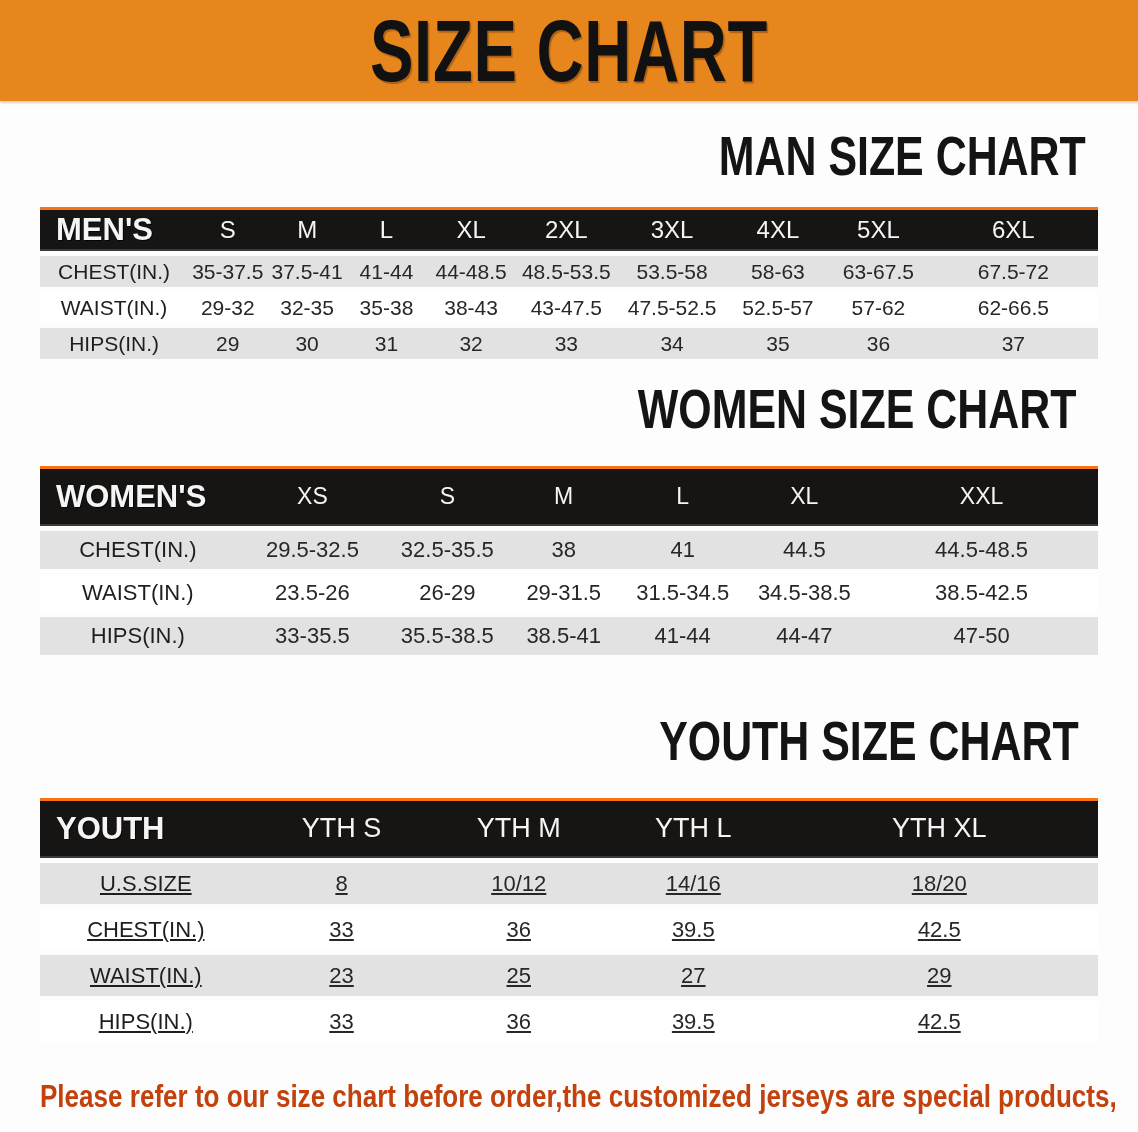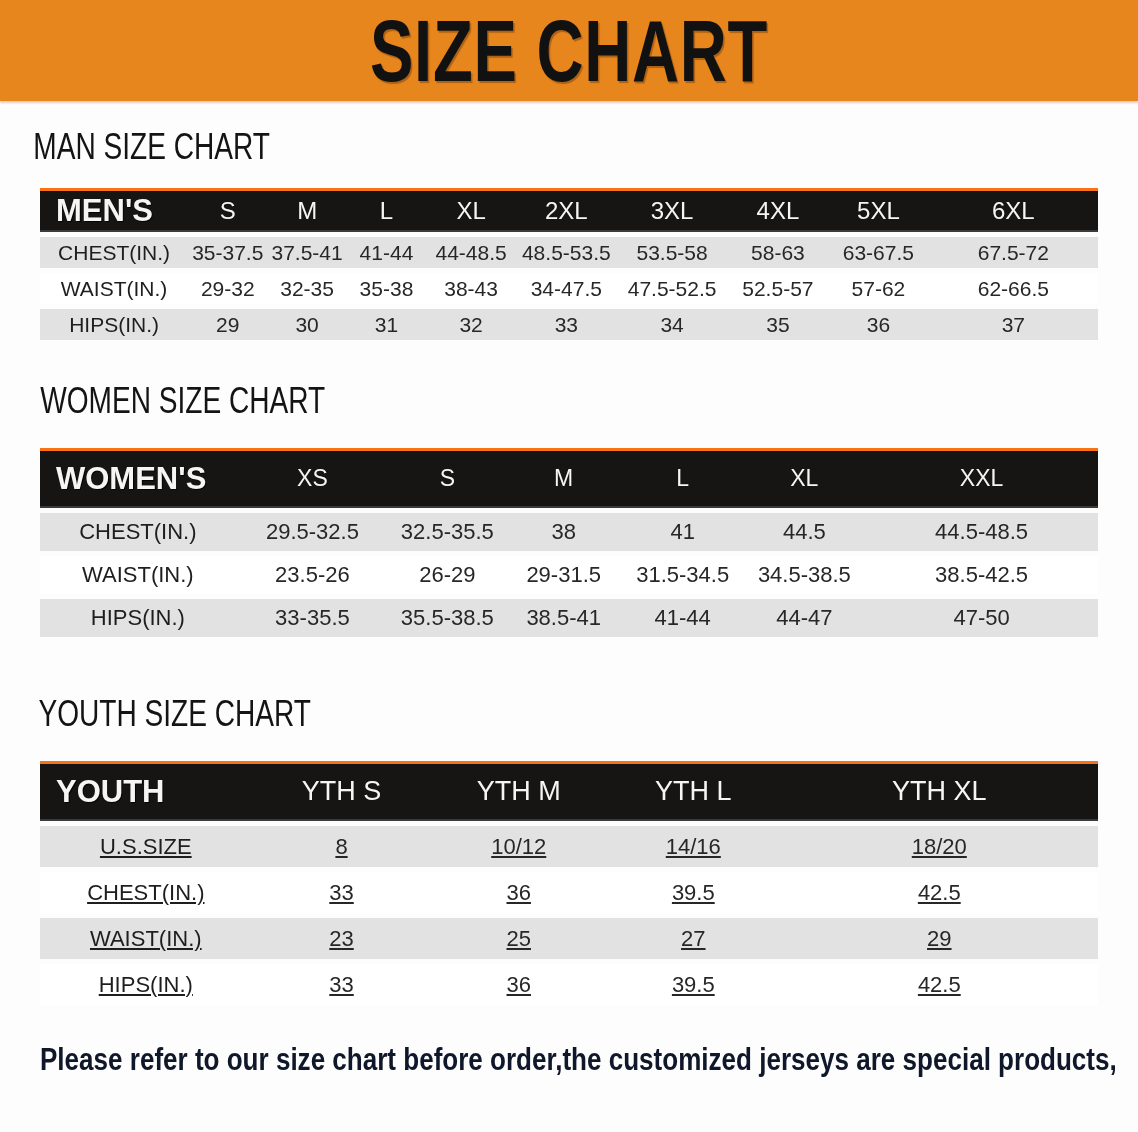--- a/index.html
+++ b/index.html
@@ -23,28 +23,28 @@
     font-size: 88px; font-weight: bold; color: #111111;
     letter-spacing: 1px; line-height: 1;
     transform: scaleX(0.74);
     transform-origin: center;
     white-space: nowrap;
     text-shadow: 2px 2px 1px rgba(60,30,0,0.35);
   }
 
   
   .section-heading {
-    text-align: left;
-    font-size: 36px; font-weight: normal; color: #141414;
+    text-align: right;
+    font-size: 55px; font-weight: bold; color: #141414;
     line-height: 1;
     white-space: nowrap;
   }
   .section-heading > span { display: inline-block; transform: scaleX(0.78); transform-origin: center; }
   .heading-man   { margin-top: 28px; }
-  .heading-women { margin-top: 38px; }
+  .heading-women { margin-top: 18px; }
   .heading-youth { margin-top: 54px; }
 
   
   .table-wrap { padding: 0 40px 0 40px; }
   table.size-table {
     width: 100%;
     border-collapse: separate;
     border-spacing: 0 5px;
     table-layout: fixed;
   }
@@ -82,21 +82,21 @@
   }
   tbody td.rowlabel { font-size: 21px; color: #1e1e1e; }
   .men   tbody td { height: 31px; font-size: 21px; }
   .women tbody td { height: 38px; font-size: 22px; }
   .youth tbody td { height: 41px; font-size: 22px; text-decoration: underline; }
   tr.stripe td { background: #e2e2e2; }
 
   
   .notice {
     margin: 26px 36px 16px 40px;
-    color: #0f172a;
+    color: #c2410c;
     font-weight: bold;
   }
   .notice p {
     font-size: 31px;
     line-height: 1.55;
     transform: scaleX(0.84);
     transform-origin: left center;
     white-space: nowrap;
   }
 </style>
@@ -151,21 +151,21 @@
           <td>58-63</td>
           <td>63-67.5</td>
           <td>67.5-72</td>
         </tr>
         <tr>
           <td class="rowlabel">WAIST(IN.)</td>
           <td>29-32</td>
           <td>32-35</td>
           <td>35-38</td>
           <td>38-43</td>
-          <td>34-47.5</td>
+          <td>43-47.5</td>
           <td>47.5-52.5</td>
           <td>52.5-57</td>
           <td>57-62</td>
           <td>62-66.5</td>
         </tr>
         <tr class="stripe">
           <td class="rowlabel">HIPS(IN.)</td>
           <td>29</td>
           <td>30</td>
           <td>31</td>

